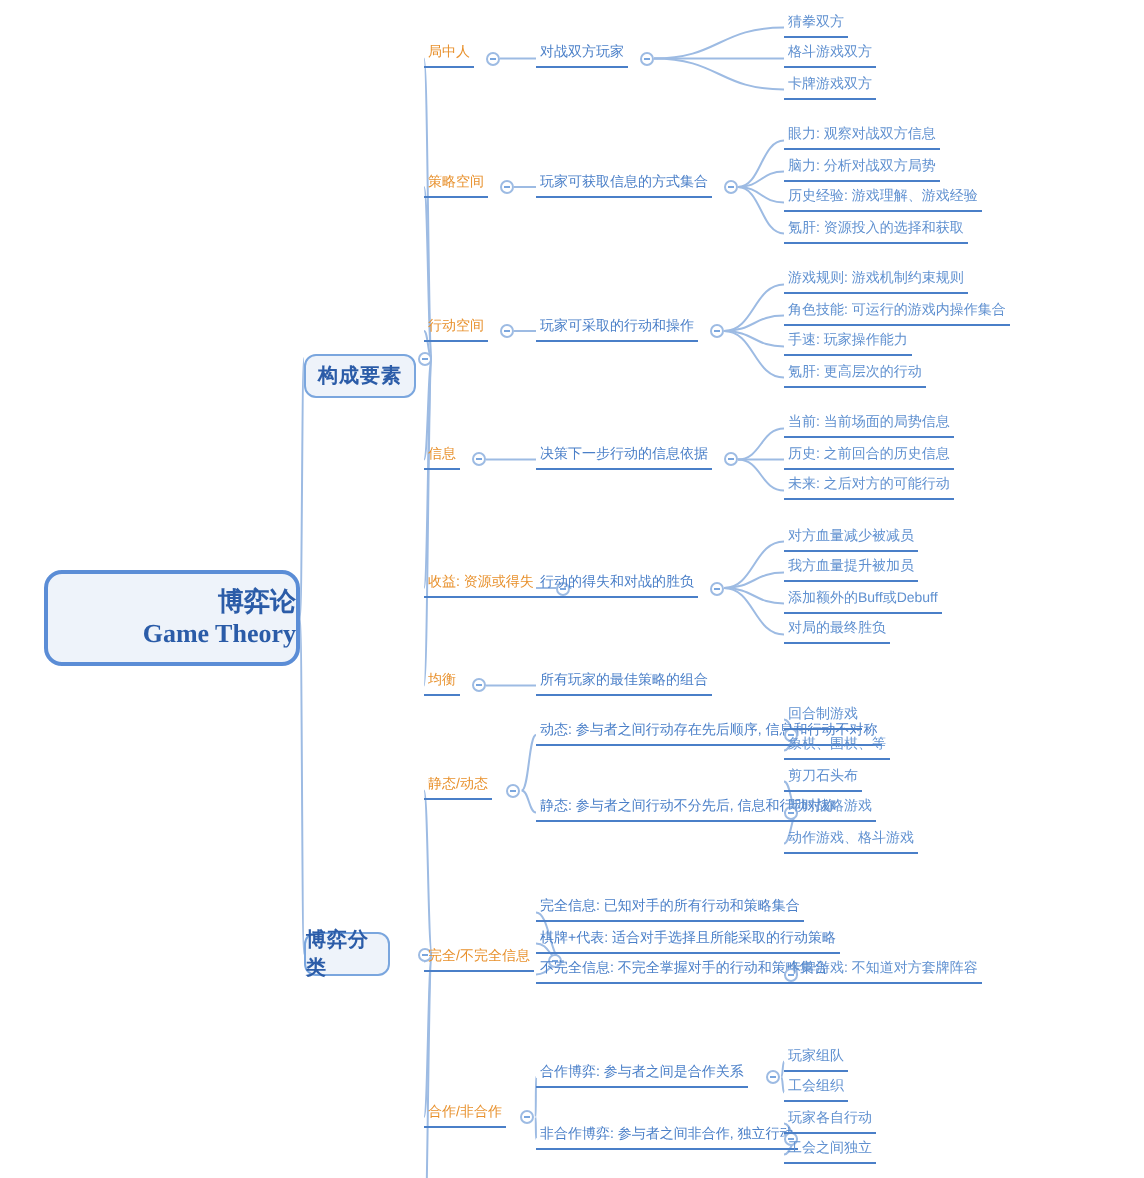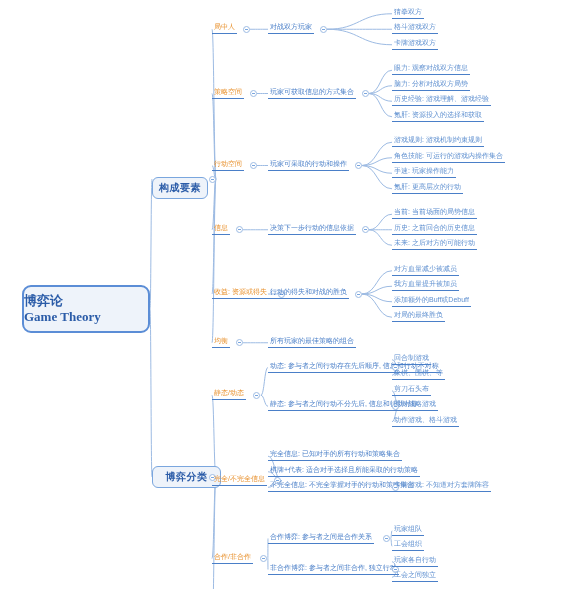--- a/index.html
+++ b/index.html
@@ -9,21 +9,21 @@
     overflow:hidden;position:relative;
   }
   #map{position:absolute;left:0;top:0;width:572px;height:589px;}
   svg.links{position:absolute;left:0;top:0;width:572px;height:589px;pointer-events:none;}
 
   
   .root{
     position:absolute;box-sizing:border-box;
     background:#eef3fa;border:2px solid #5b8dd6;border-radius:9px;
     color:#2b5ca8;text-align:center;
-    display:flex;flex-direction:column;align-items:flex-start;justify-content:center;
+    display:flex;flex-direction:column;align-items:flex-end;justify-content:center;
     line-height:1.25;
   }
   .root .cn{font-size:13px;font-weight:bold;}
   .root .en{font-size:13px;font-weight:bold;font-family:Liberation Serif, serif;}
 
   
   .lvl1{
     position:absolute;box-sizing:border-box;
     background:#eef3fa;border:1px solid #7aa6de;border-radius:6px;
     color:#2b5ca8;font-size:10px;font-weight:bold;
@@ -224,21 +224,21 @@
       <div class="node blue2" style="left: 392px; top: 311.25px; width: 57px; height: 12px;">
         <span class="txt">对局的最终胜负</span>
       </div>
       <div class="node orange" style="left: 212px; top: 336.75px; width: 22px; height: 12px;">
         <span class="txt">均衡</span>
       </div>
       <div class="toggle" style="left: 235.5px; top: 339.25px;"></div>
       <div class="node blue" style="left: 268px; top: 336.75px; width: 92px; height: 12px;">
         <span class="txt">所有玩家的最佳策略的组合</span>
       </div>
-      <div class="lvl1" style="left: 152px; top: 466px; width: 69px; height: 22px; justify-content: center;">
+      <div class="lvl1" style="left: 152px; top: 466px; width: 43px; height: 22px; justify-content: center;">
         <span>博弈分类</span>
       </div>
       <div class="toggle" style="left: 208.5px; top: 473.5px;"></div>
       <div class="node orange" style="left: 212px; top: 389.25px; width: 39.85px; height: 12px;">
         <span class="txt">静态/动态</span>
       </div>
       <div class="toggle" style="left: 253.35px; top: 391.75px;"></div>
       <div class="node blue" style="left: 268px; top: 361.5px; width: 122px; height: 12px;">
         <span class="txt">动态: 参与者之间行动存在先后顺序, 信息和行动不对称</span>
       </div>

